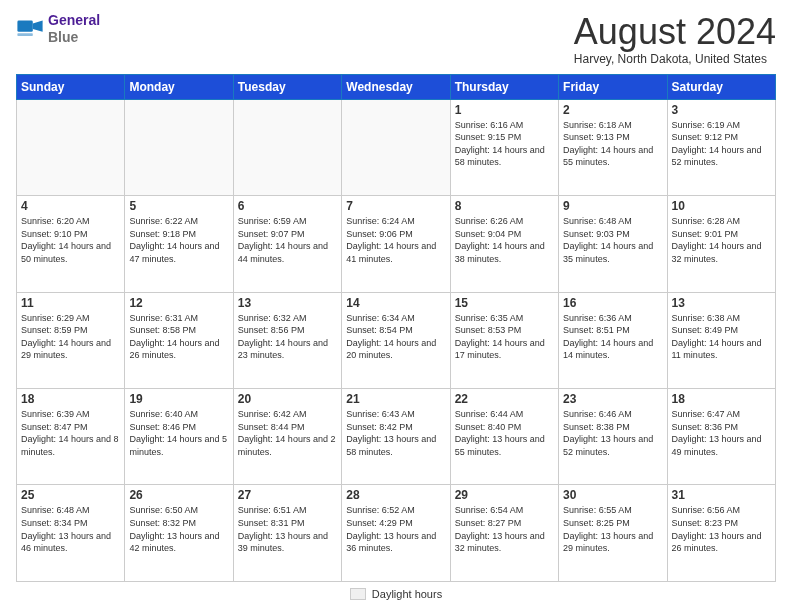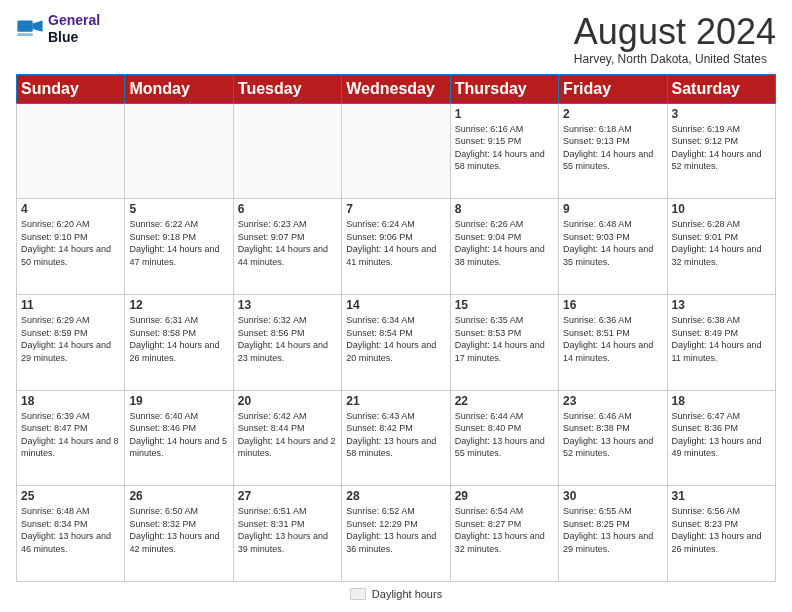--- a/index.html
+++ b/index.html
@@ -27,21 +27,21 @@
       display: flex;
       align-items: center;
       gap: 4px;
     }
     .logo-text {
       font-size: 14px;
       font-weight: bold;
       line-height: 1.2;
     }
     .logo-text .general { color: #4c1d95; }
-    .logo-text .blue { color: #0f172a; }
+    .logo-text .blue { color: #737373; }
     .logo-icon {
       width: 28px;
       height: 28px;
     }
     .title-section {
       text-align: left;
     }
     .month-title {
       font-size: 36px;
       font-weight: normal;
@@ -54,23 +54,23 @@
       margin-top: 0;
     }
     .calendar {
       flex: 1;
       border: 1px solid #ccc;
       border-collapse: collapse;
       width: 100%;
       table-layout: fixed;
     }
     .calendar th {
-      background: #b91c1c;
+      background: #1d4ed8;
       color: #fff;
-      font-size: 16px;
+      font-size: 12px;
       font-weight: bold;
       padding: 5px 4px;
       text-align: left;
       border: 1px solid #1a7abf;
     }
     .calendar td {
       border: 1px solid #ccc;
       vertical-align: top;
       padding: 3px 4px;
       font-size: 9.5px;
@@ -175,21 +175,21 @@
 Daylight: 14 hours and 50 minutes.</div>
           </td>
           <td>
             <span class="day-number">5</span>
             <div class="day-info">Sunrise: 6:22 AM
 Sunset: 9:18 PM
 Daylight: 14 hours and 47 minutes.</div>
           </td>
           <td>
             <span class="day-number">6</span>
-            <div class="day-info">Sunrise: 6:23 AM
+            <div class="day-info">Sunrise: 6:59 AM
 Sunset: 9:07 PM
 Daylight: 14 hours and 44 minutes.</div>
           </td>
           <td>
             <span class="day-number">7</span>
             <div class="day-info">Sunrise: 6:24 AM
 Sunset: 9:06 PM
 Daylight: 14 hours and 41 minutes.</div>
           </td>
           <td>
@@ -314,21 +314,21 @@
           </td>
           <td>
             <span class="day-number">27</span>
             <div class="day-info">Sunrise: 6:51 AM
 Sunset: 8:31 PM
 Daylight: 13 hours and 39 minutes.</div>
           </td>
           <td>
             <span class="day-number">28</span>
             <div class="day-info">Sunrise: 6:52 AM
-Sunset: 12:29 PM
+Sunset: 4:29 PM
 Daylight: 13 hours and 36 minutes.</div>
           </td>
           <td>
             <span class="day-number">29</span>
             <div class="day-info">Sunrise: 6:54 AM
 Sunset: 8:27 PM
 Daylight: 13 hours and 32 minutes.</div>
           </td>
           <td>
             <span class="day-number">30</span>

